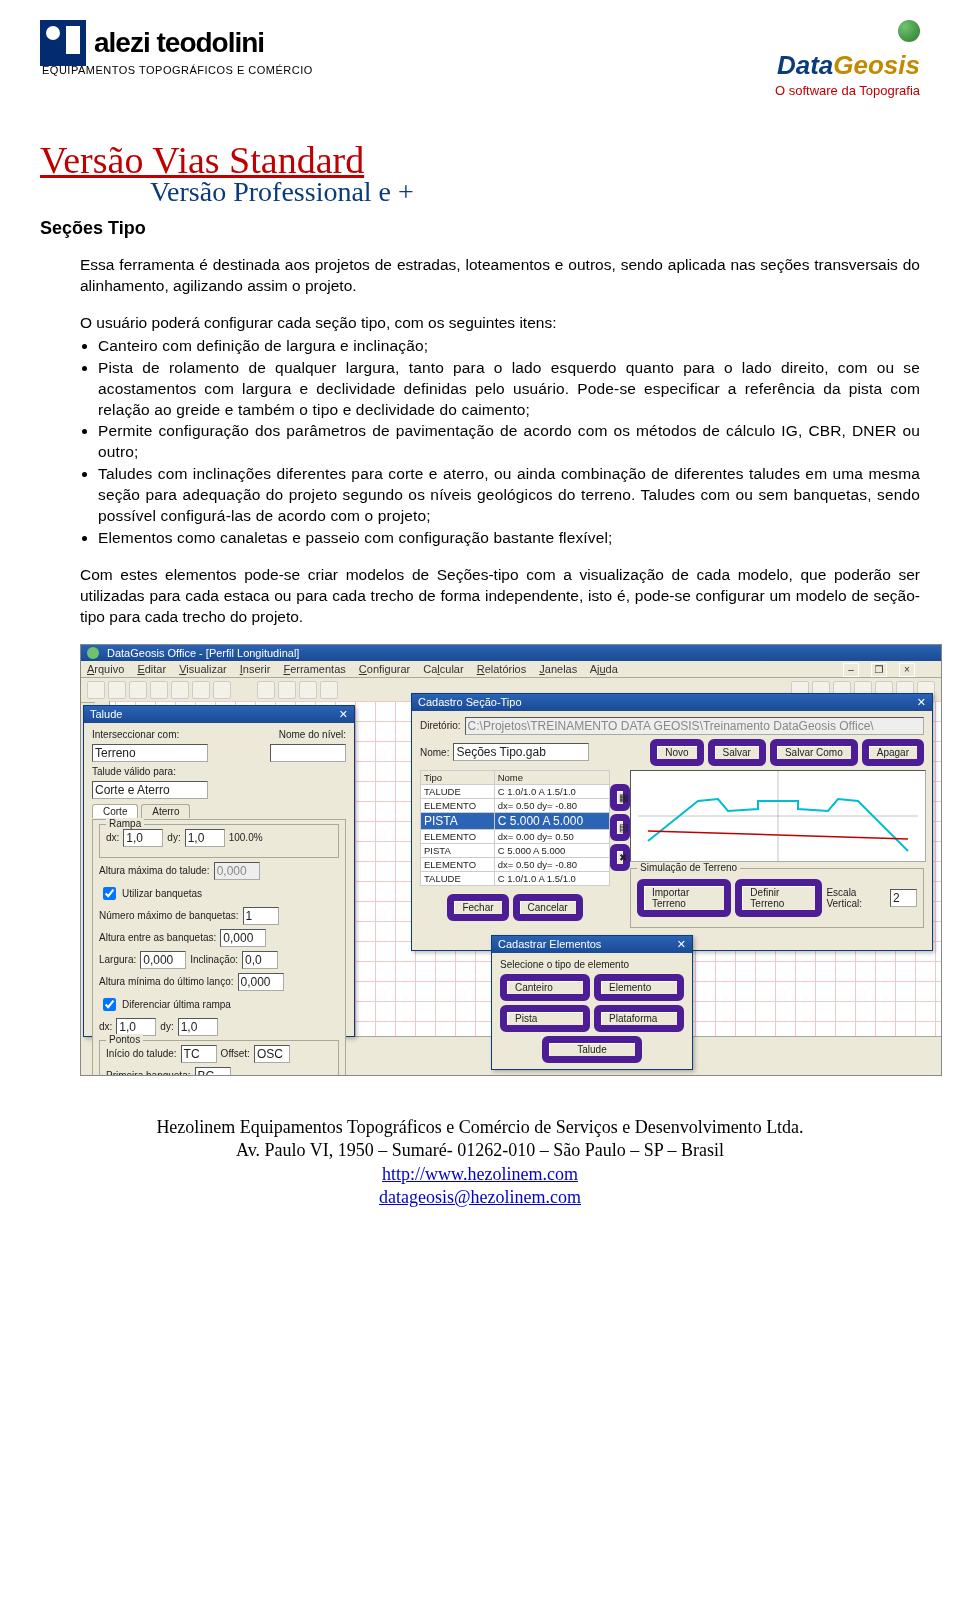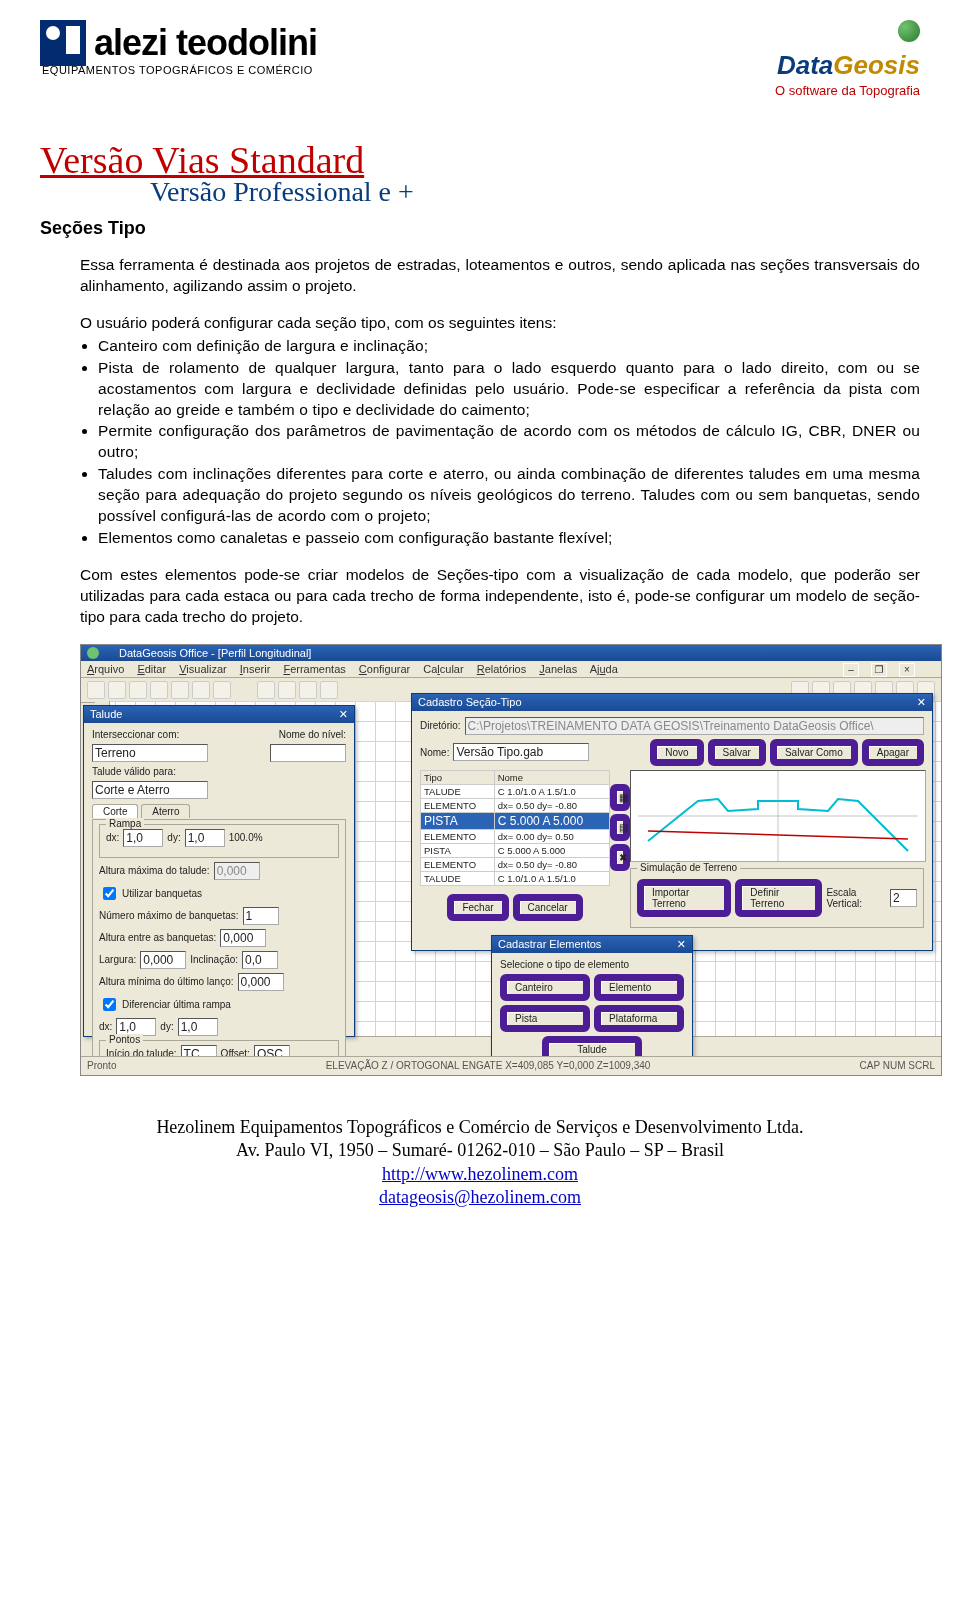--- a/index.html
+++ b/index.html
@@ -49,21 +49,21 @@
   .logo-icon::after {
     content: "";
     position: absolute;
     width: 14px;
     height: 28px;
     background: #fff;
     top: 6px;
     right: 6px;
   }
   .logo-text {
-    font-size: 36px;
+    font-size: 28px;
     font-weight: bold;
     letter-spacing: -1px;
   }
   .logo-sub {
     font-size: 11px;
     letter-spacing: 0.5px;
     margin-top: -2px;
     margin-left: 2px;
   }
   .logo-right {
@@ -136,21 +136,21 @@
     font-size: 10px;
     overflow: hidden;
   }
   .ss-titlebar {
     background: linear-gradient(#2b63b5, #1a4a94);
     color: #fff;
     padding: 2px 6px;
     font-size: 11px;
     display: flex;
     align-items: center;
-    gap: 20px;
+    gap: 8px;
   }
   .ss-menubar {
     background: #ece9d8;
     padding: 2px 6px;
     font-size: 11px;
     color: #333;
     border-bottom: 1px solid #aca899;
   }
   .ss-menubar span { margin-right: 10px; }
   .ss-menubar u { text-decoration: underline; }
@@ -498,21 +498,21 @@
         <span>Cadastro Seção-Tipo</span>
         <span>✕</span>
       </div>
       <div class="dlg-body">
         <div class="field-row">
           <label>Diretório:</label>
           <span class="inp" style="flex:1;color:#888;background:#eee">C:\Projetos\TREINAMENTO DATA GEOSIS\Treinamento DataGeosis Office\</span>
         </div>
         <div class="field-row">
           <label>Nome:</label>
-          <span class="inp" style="width:130px">Versão Tipo.gab</span>
+          <span class="inp" style="width:130px">Seções Tipo.gab</span>
           <span style="flex:1"></span>
           <span class="btn">Novo</span>
           <span class="btn">Salvar</span>
           <span class="btn">Salvar Como</span>
           <span class="btn">Apagar</span>
         </div>
         <div style="display:flex;margin-top:4px">
           <div style="width:190px">
             <table class="table-secao">
               <tbody>
@@ -593,25 +593,20 @@
         <div style="display:grid;grid-template-columns:1fr 1fr;gap:4px">
           <span class="btn">Canteiro</span>
           <span class="btn">Elemento</span>
           <span class="btn">Pista</span>
           <span class="btn">Plataforma</span>
           <span class="btn" style="grid-column:1/3;justify-self:center;width:70px;text-align:center">Talude</span>
         </div>
       </div>
     </div>
 
-    <div class="statusbar">
-      <span>Pronto</span>
-      <span>ELEVAÇÃO Z / ORTOGONAL   ENGATE   X=409,085 Y=0,000 Z=1009,340</span>
-      <span>CAP  NUM  SCRL</span>
-    </div>
   </div>
 
   <div class="footer">
     <div>Hezolinem Equipamentos Topográficos e Comércio de Serviços e Desenvolvimento Ltda.</div>
     <div>Av. Paulo VI, 1950 – Sumaré- 01262-010 – São Paulo – SP – Brasil</div>
     <div><a>http://www.hezolinem.com</a></div>
     <div><a>datageosis@hezolinem.com</a></div>
   </div>
 </div>
 

